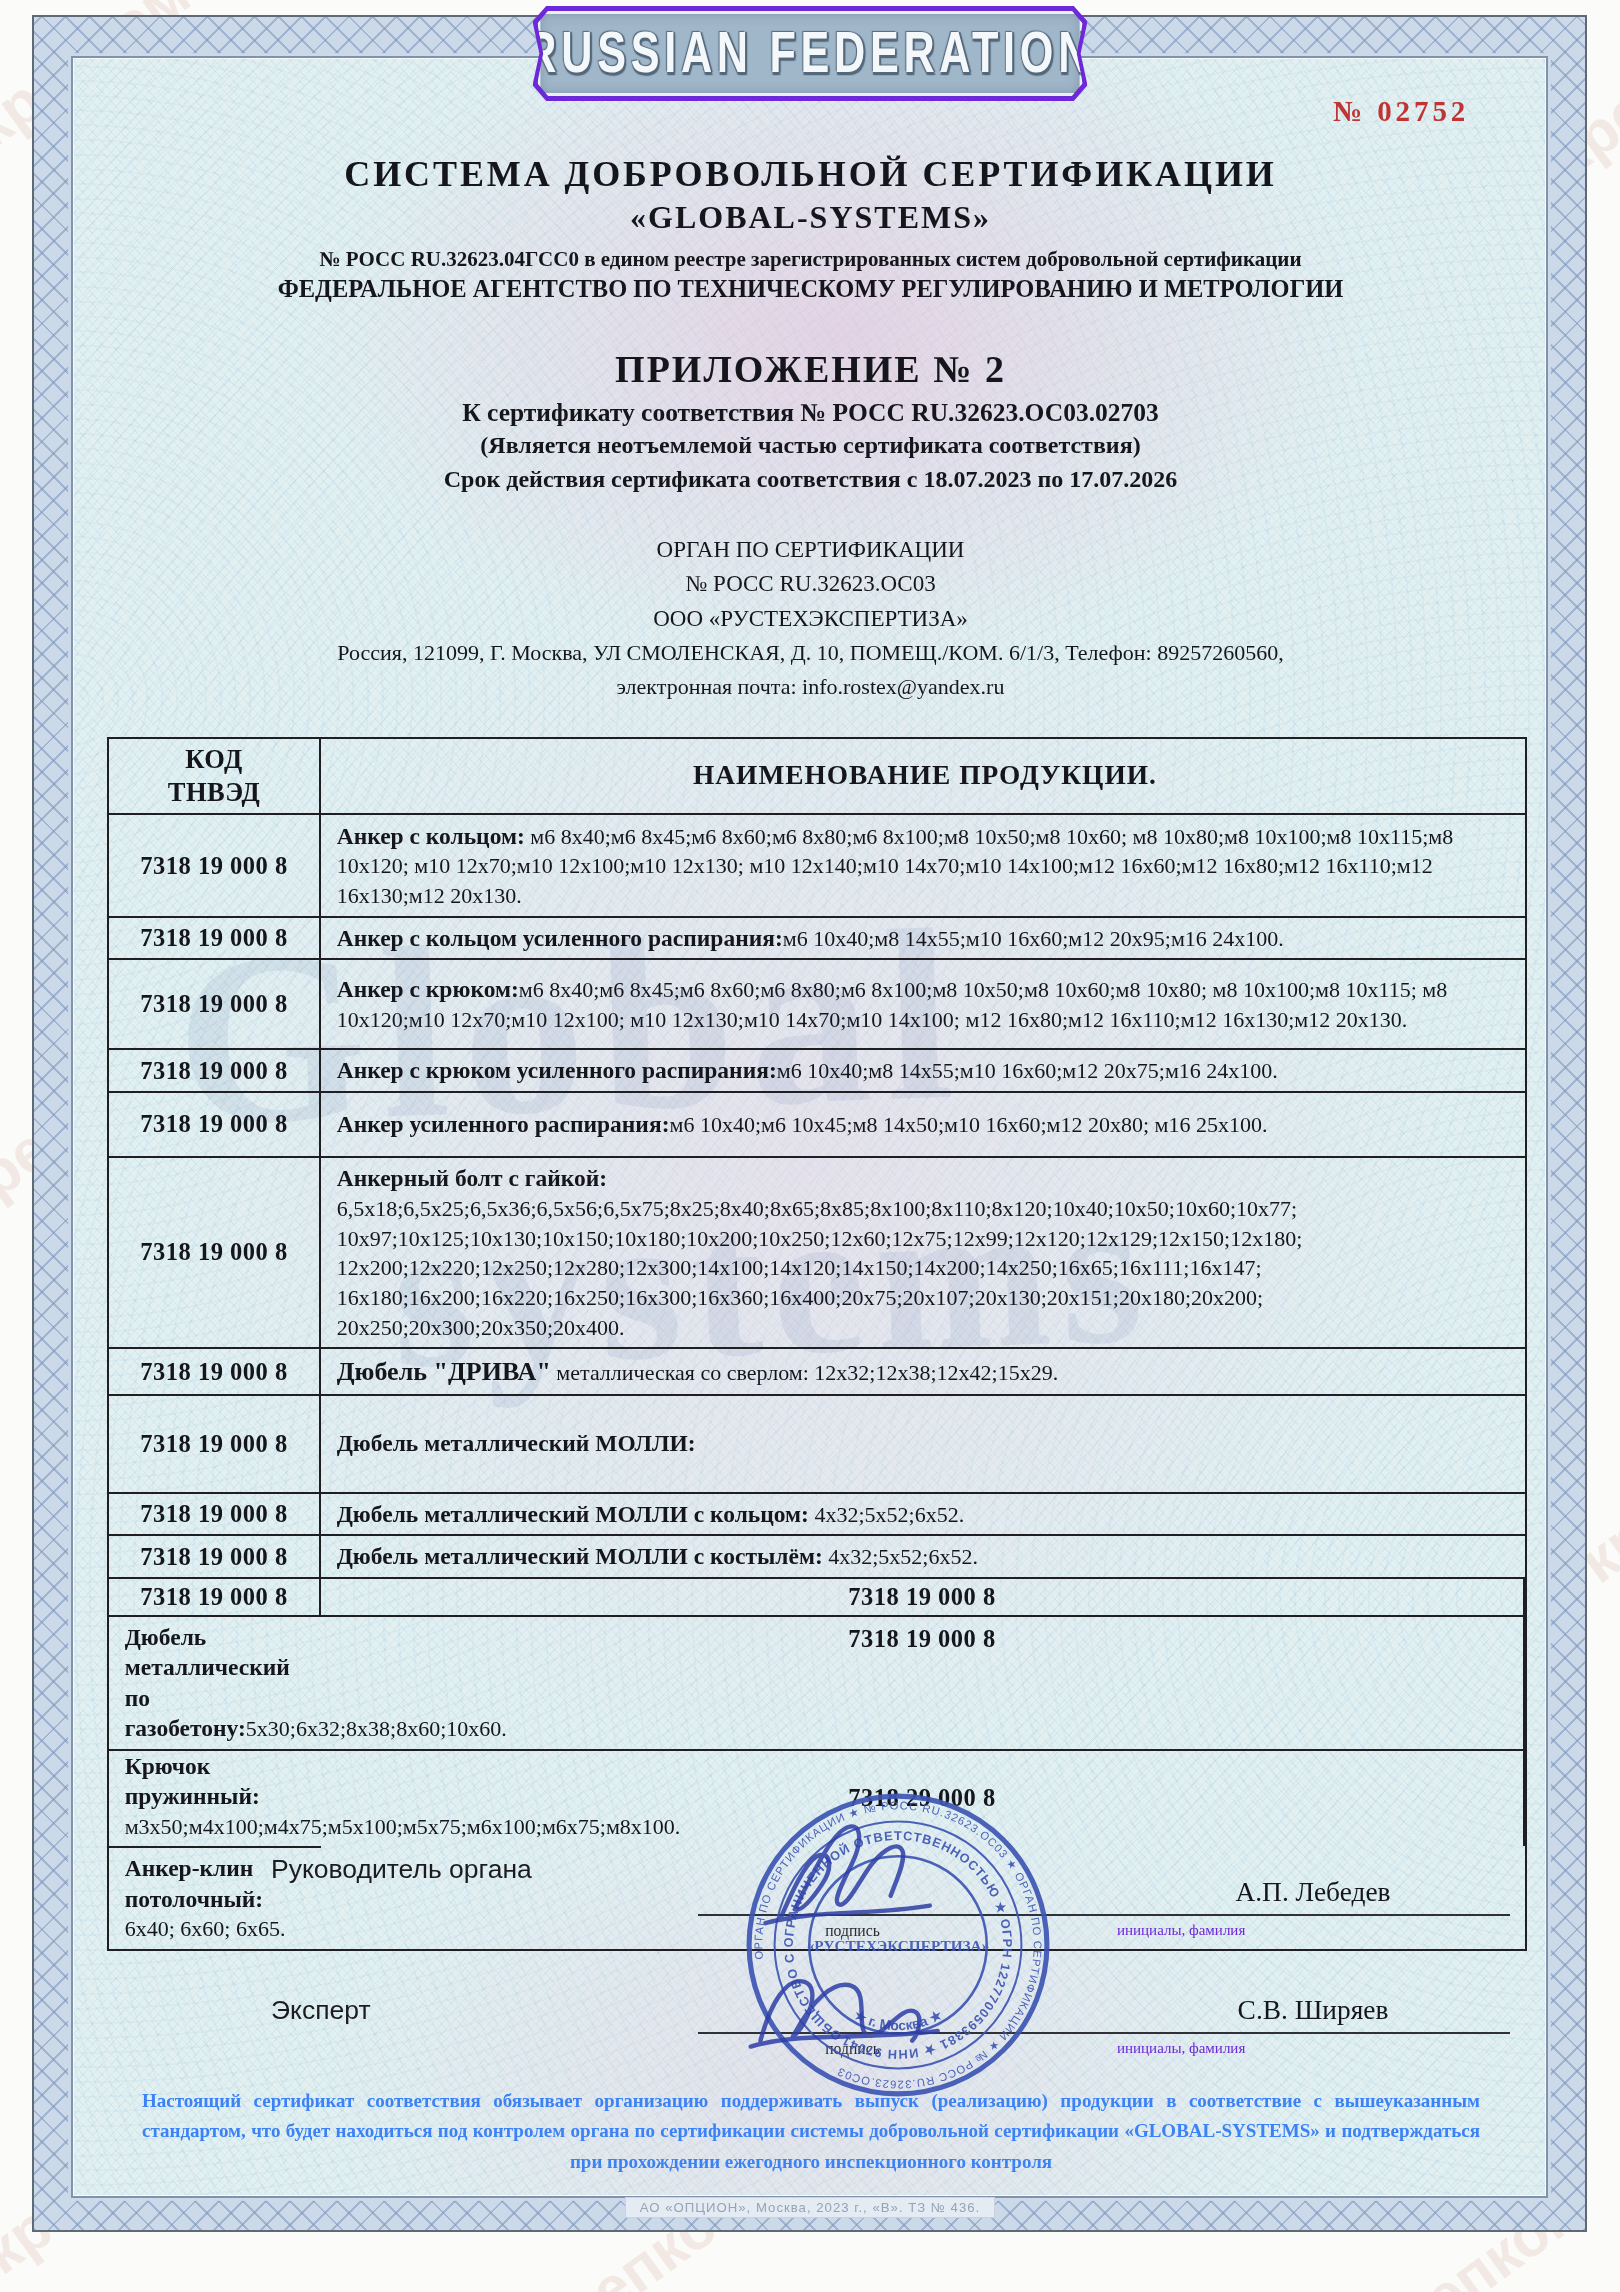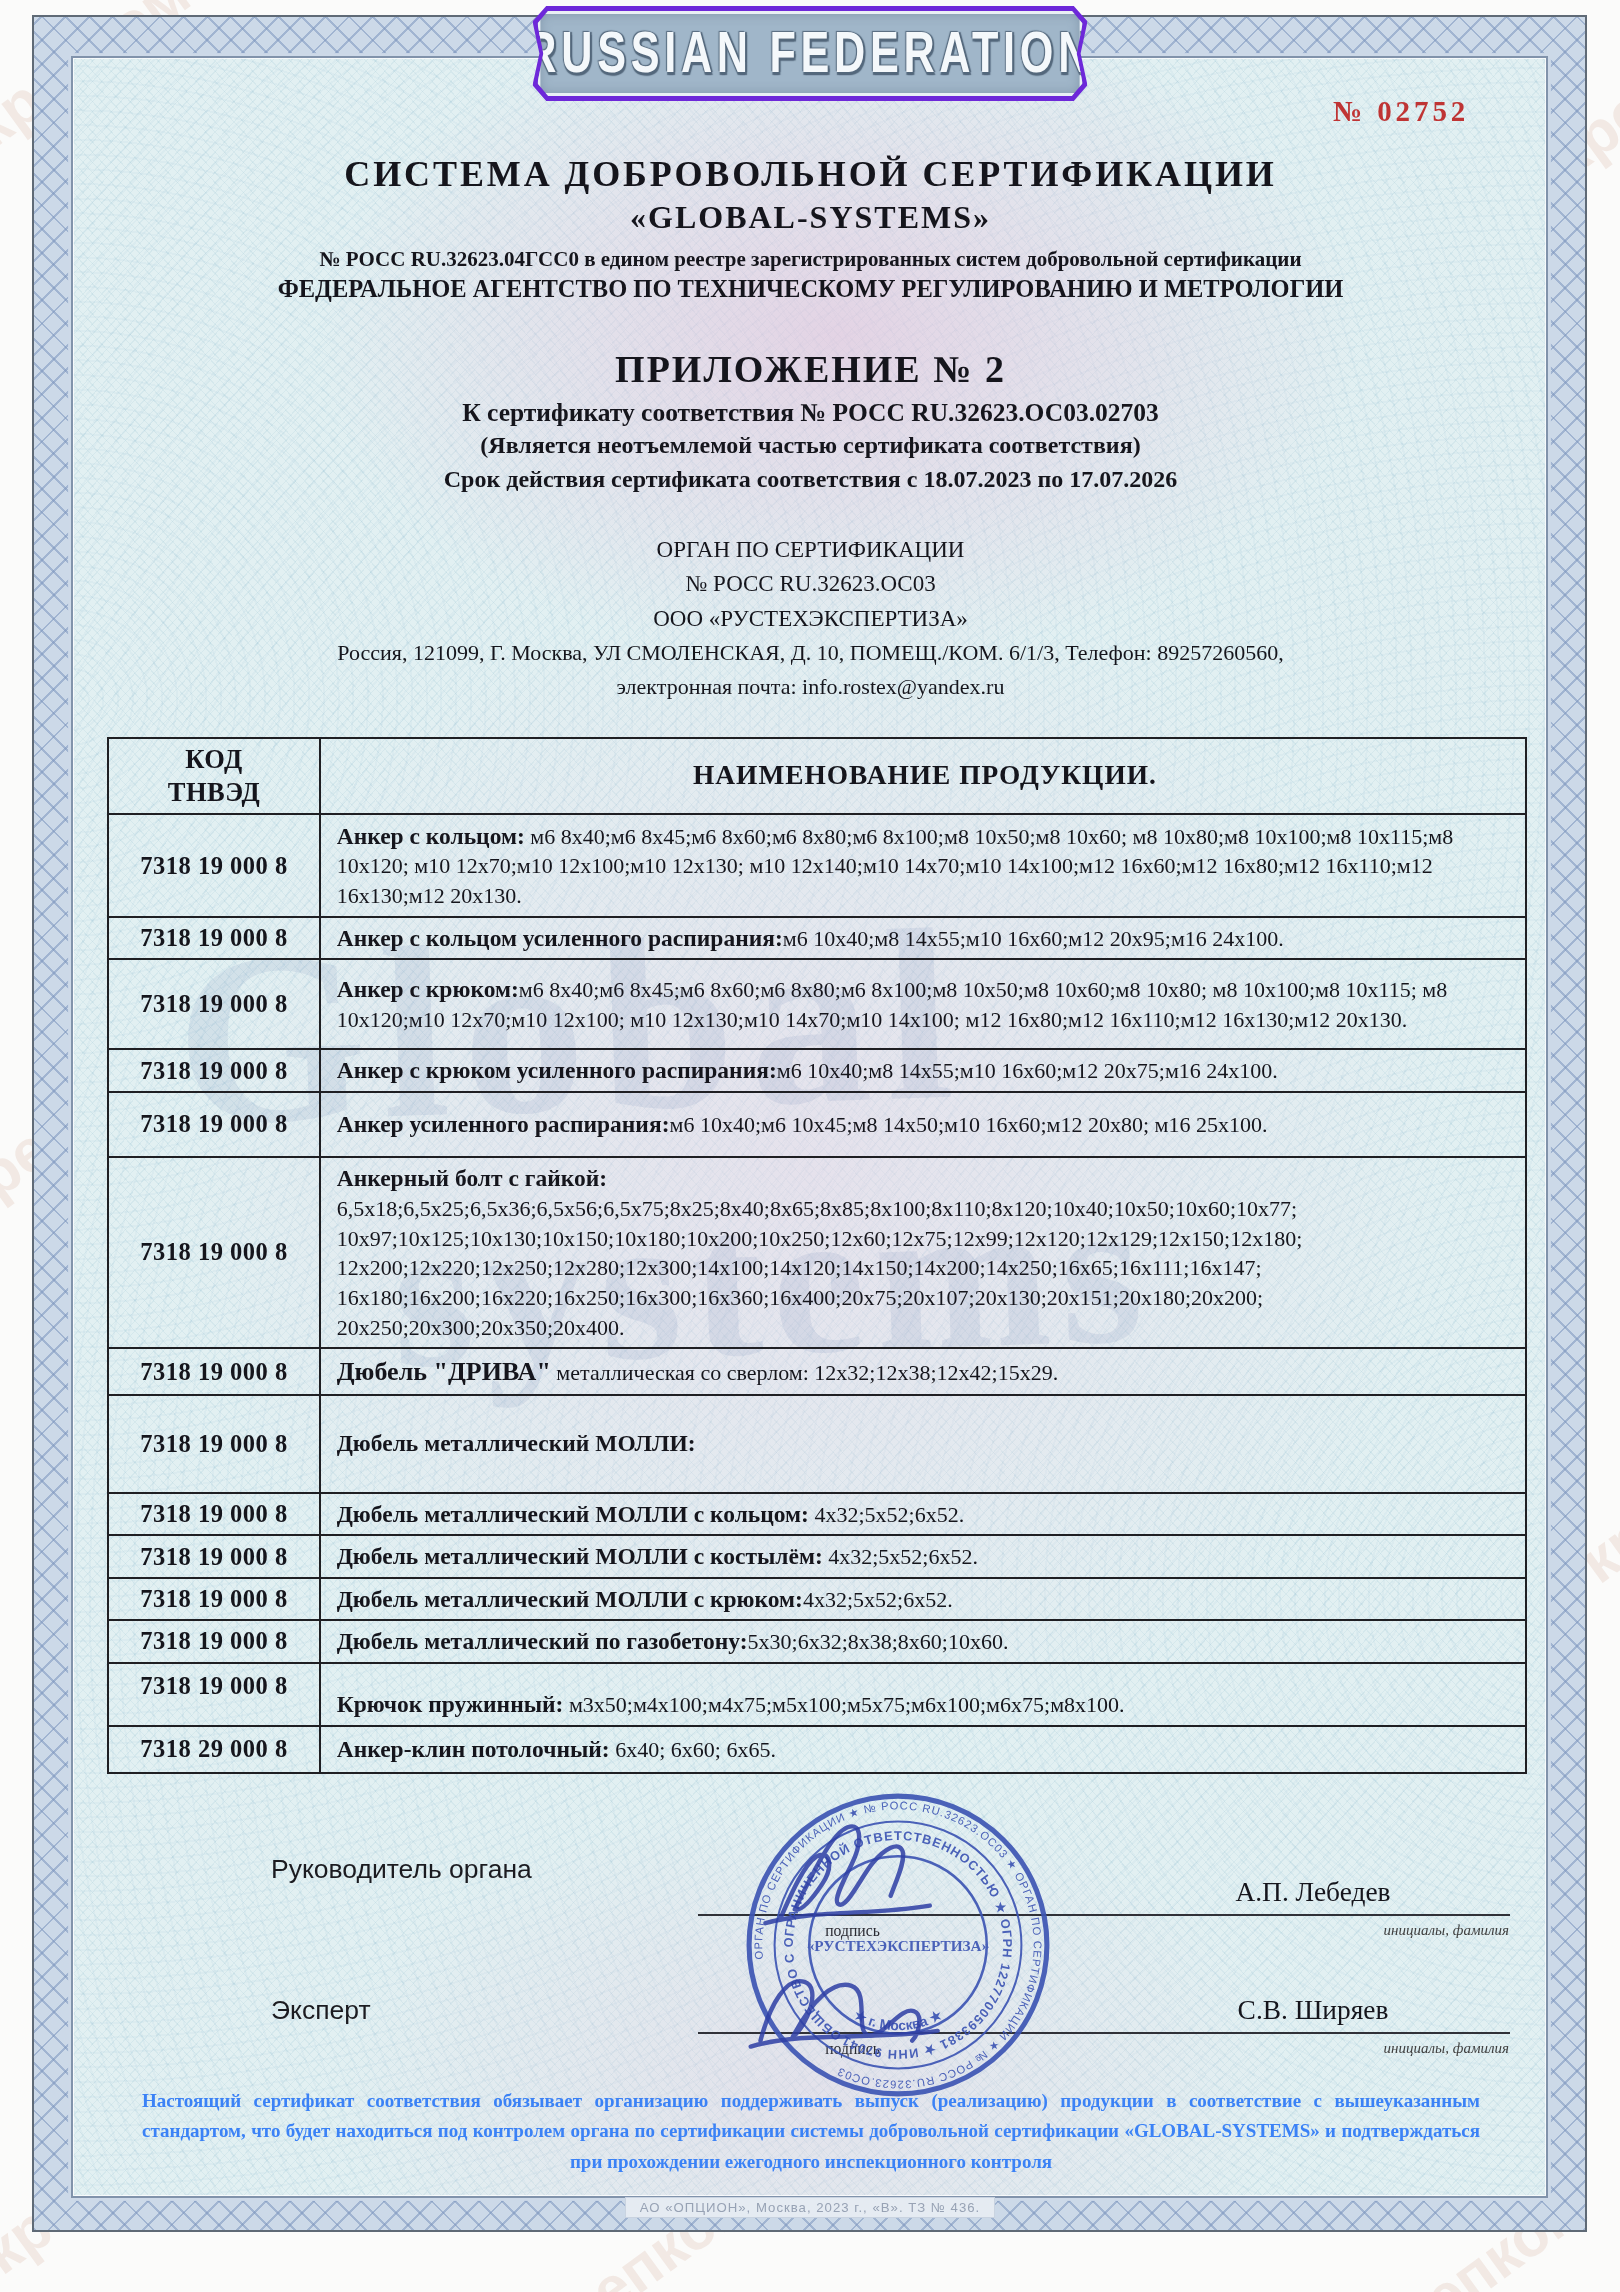--- a/index.html
+++ b/index.html
@@ -112,21 +112,21 @@
   
   .role{position:absolute;left:259px;z-index:3;font-family:"Liberation Sans","DejaVu Sans",sans-serif;
     font-weight:normal;font-size:26.5px;color:#1b1b20;margin-left:12px;}
   .role1{top:1854px;} .role2{top:1995px;}
   .sigline{position:absolute;left:698px;width:812px;height:0;border-top:2px solid #303138;z-index:3;}
   .sigline1{top:1914px;} .sigline2{top:2032px;}
   .sigcap{position:absolute;left:725px;width:255px;text-align:center;font-size:15.7px;z-index:3;color:#2b2b33;}
   .sigcap1{top:1922px;} .sigcap2{top:2040px;}
   .signame{position:absolute;left:1117px;width:392px;text-align:center;font-size:27.4px;z-index:3;}
   .signame1{top:1877px;} .signame2{top:1995px;}
-  .namecap{position:absolute;left:1117px;width:392px;text-align:right;font-size:15px;z-index:3;color:#404040;font-style:italic;}
+  .namecap{position:absolute;left:1117px;width:392px;text-align:left;font-size:15px;z-index:3;color:#6d28d9;}
   .namecap1{top:1922px;} .namecap2{top:2040px;}
   .stamp{position:absolute;left:745px;top:1792px;width:306px;height:306px;z-index:4;opacity:.92;}
   .autographs{position:absolute;left:667px;top:1794px;width:510px;height:323px;z-index:5;}
   
   .disclaimer{
     position:absolute;left:142px;top:2086px;width:1338px;z-index:2;
     font-size:19px;font-weight:bold;line-height:1.6;color:#3b82f6;
     text-align:justify;text-align-last:center;
   }
   .imprint-wrap{position:absolute;left:0;top:2198px;width:1620px;text-align:center;z-index:2;}
@@ -228,23 +228,20 @@
   <div class="n" style="min-height:39px;">
     <div><b>Дюбель металлический МОЛЛИ с кольцом:</b><span class="vals"> 4х32;5х52;6х52.</span></div>
   </div>
 
   <div class="c">7318 19 000 8</div>
   <div class="n" style="min-height:39px;">
     <div><b>Дюбель металлический МОЛЛИ с костылём:</b><span class="vals"> 4х32;5х52;6х52.</span></div>
   </div>
 
   <div class="c">7318 19 000 8</div>
-  <div class="n" style="min-height:33px;">
-    <div><b>Дюбель металлический МОЛЛИ с крюком:</b><span class="vals">4х32;5х52;6х52.</span></div>
-  </div>
 
   <div class="c">7318 19 000 8</div>
   <div class="n" style="min-height:35px;">
     <div><b>Дюбель металлический по газобетону:</b><span class="vals">5х30;6х32;8х38;8х60;10х60.</span></div>
   </div>
 
   <div class="c top">7318 19 000 8</div>
   <div class="n top" style="min-height:63px;">
     <div><b>Крючок пружинный:</b><span class="vals"> м3х50;м4х100;м4х75;м5х100;м5х75;м6х100;м6х75;м8х100.</span></div>
   </div>

